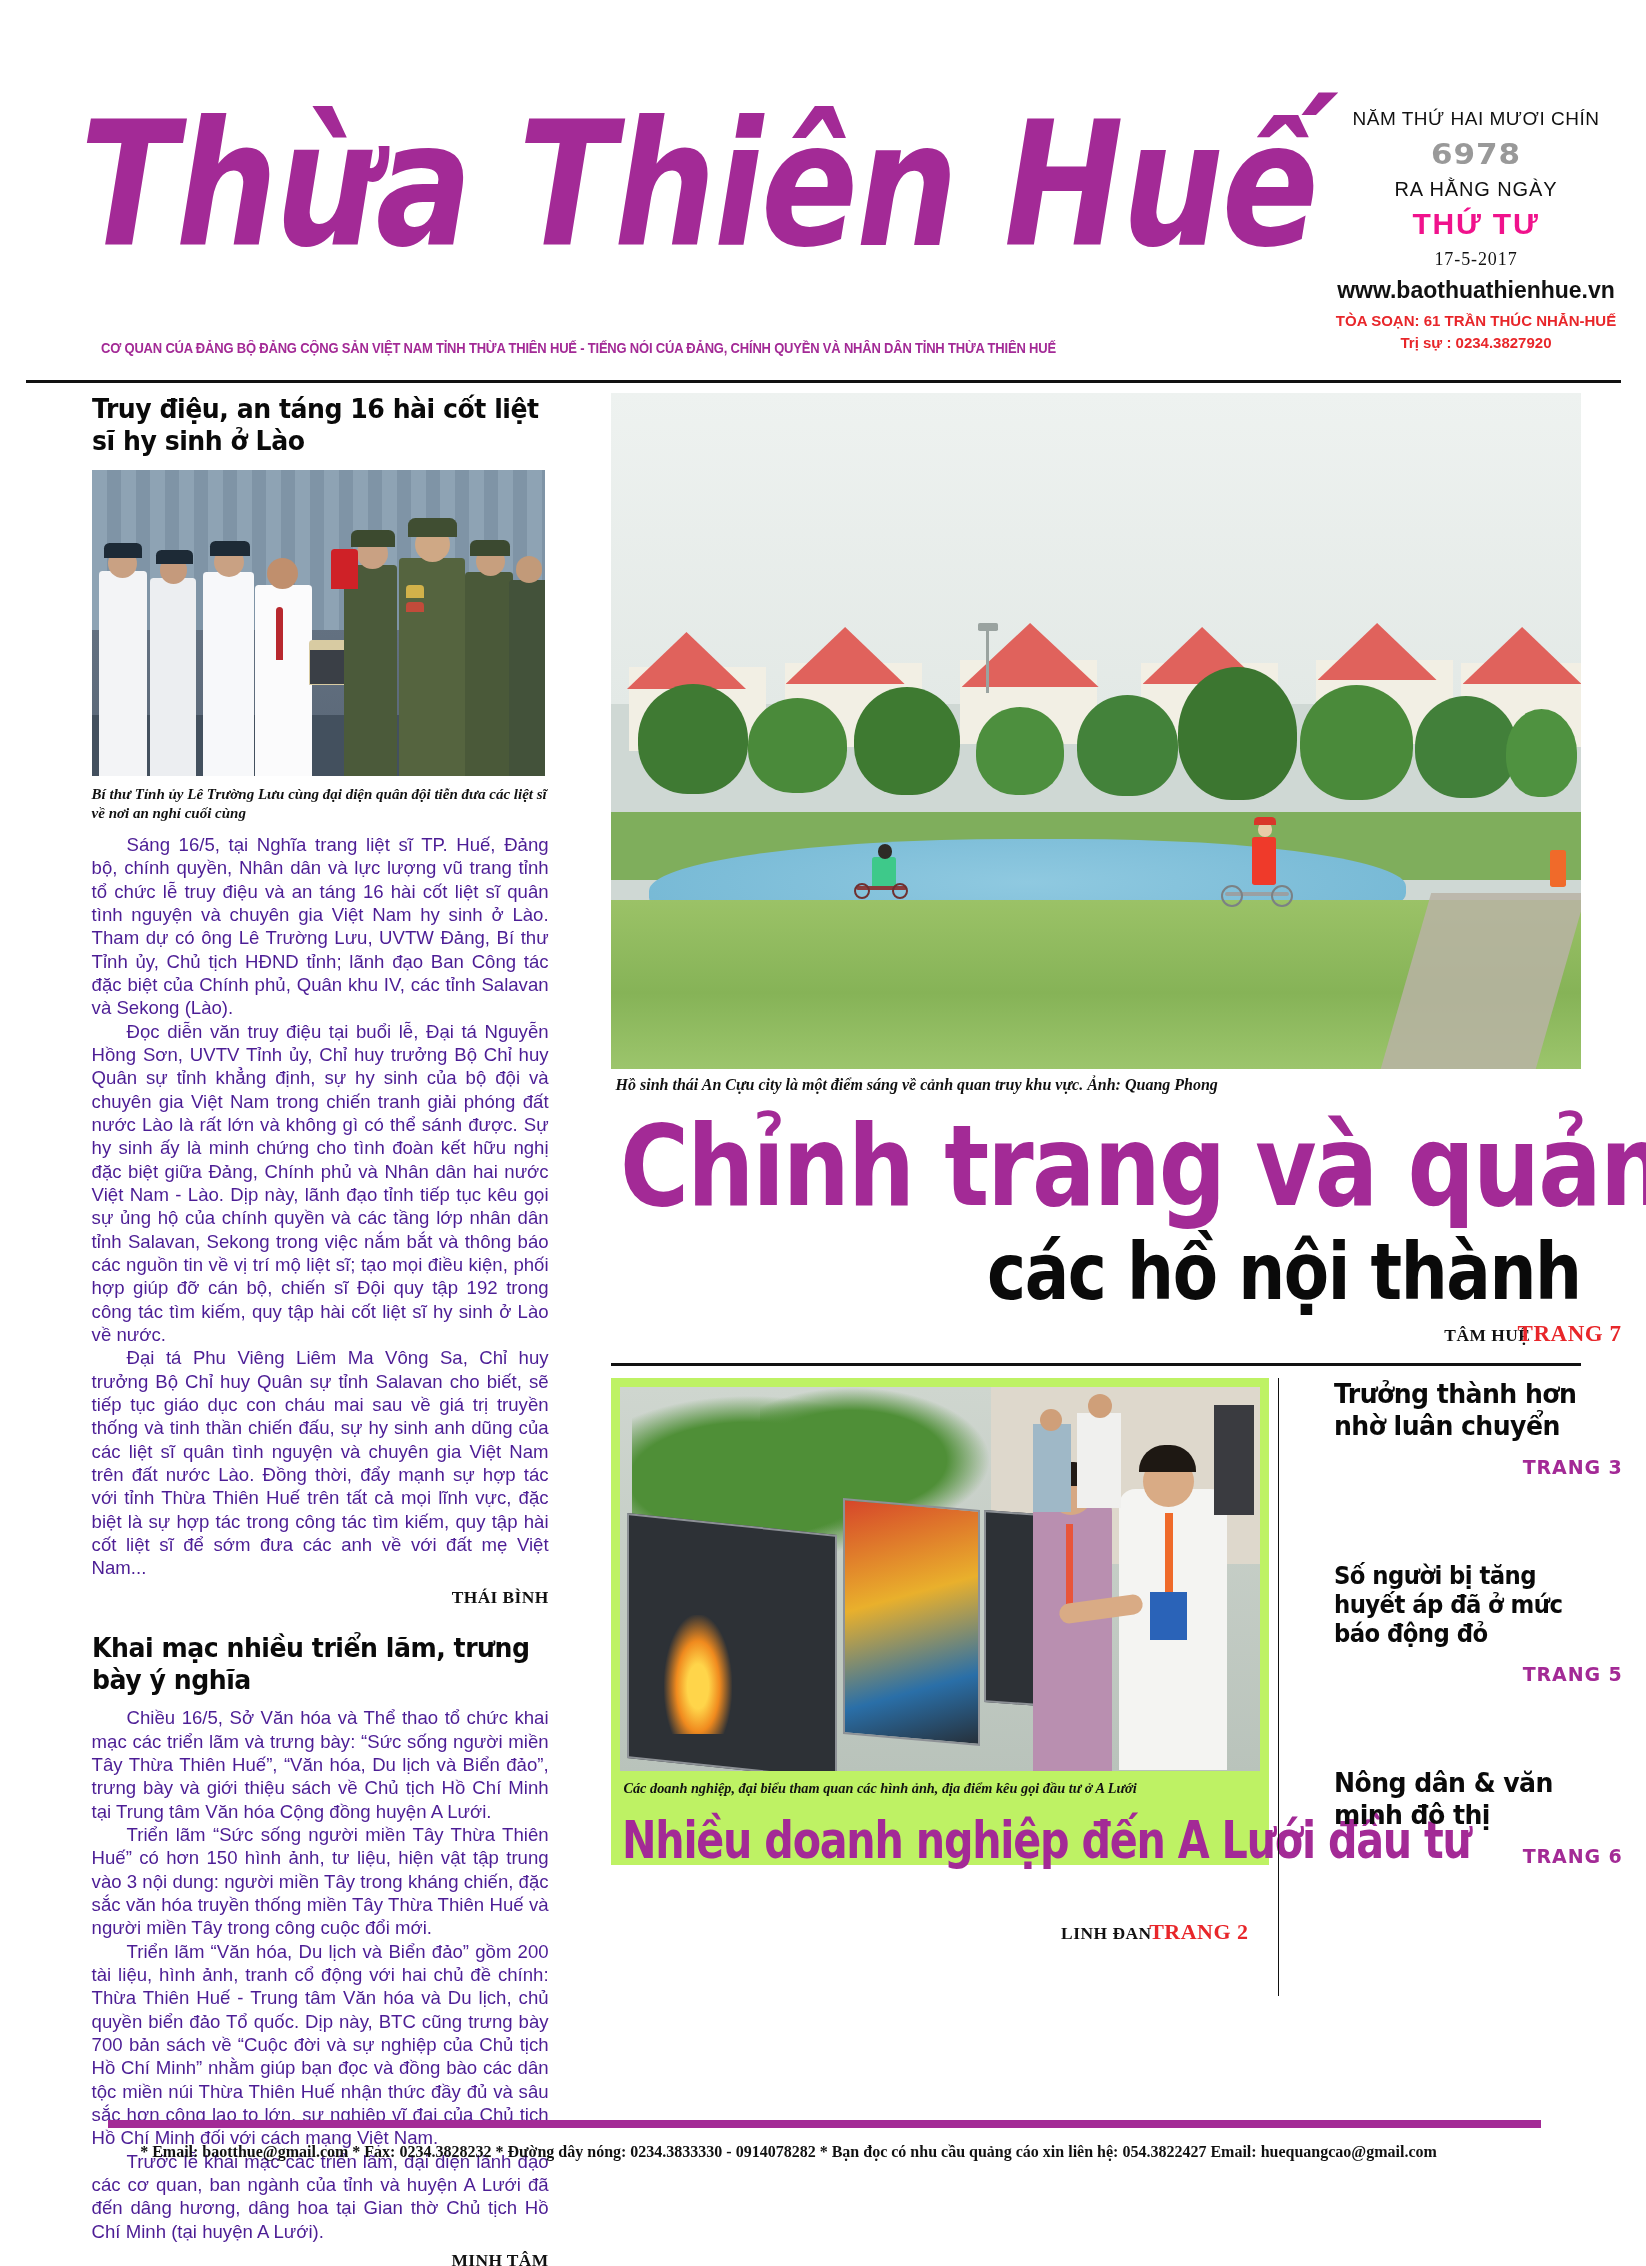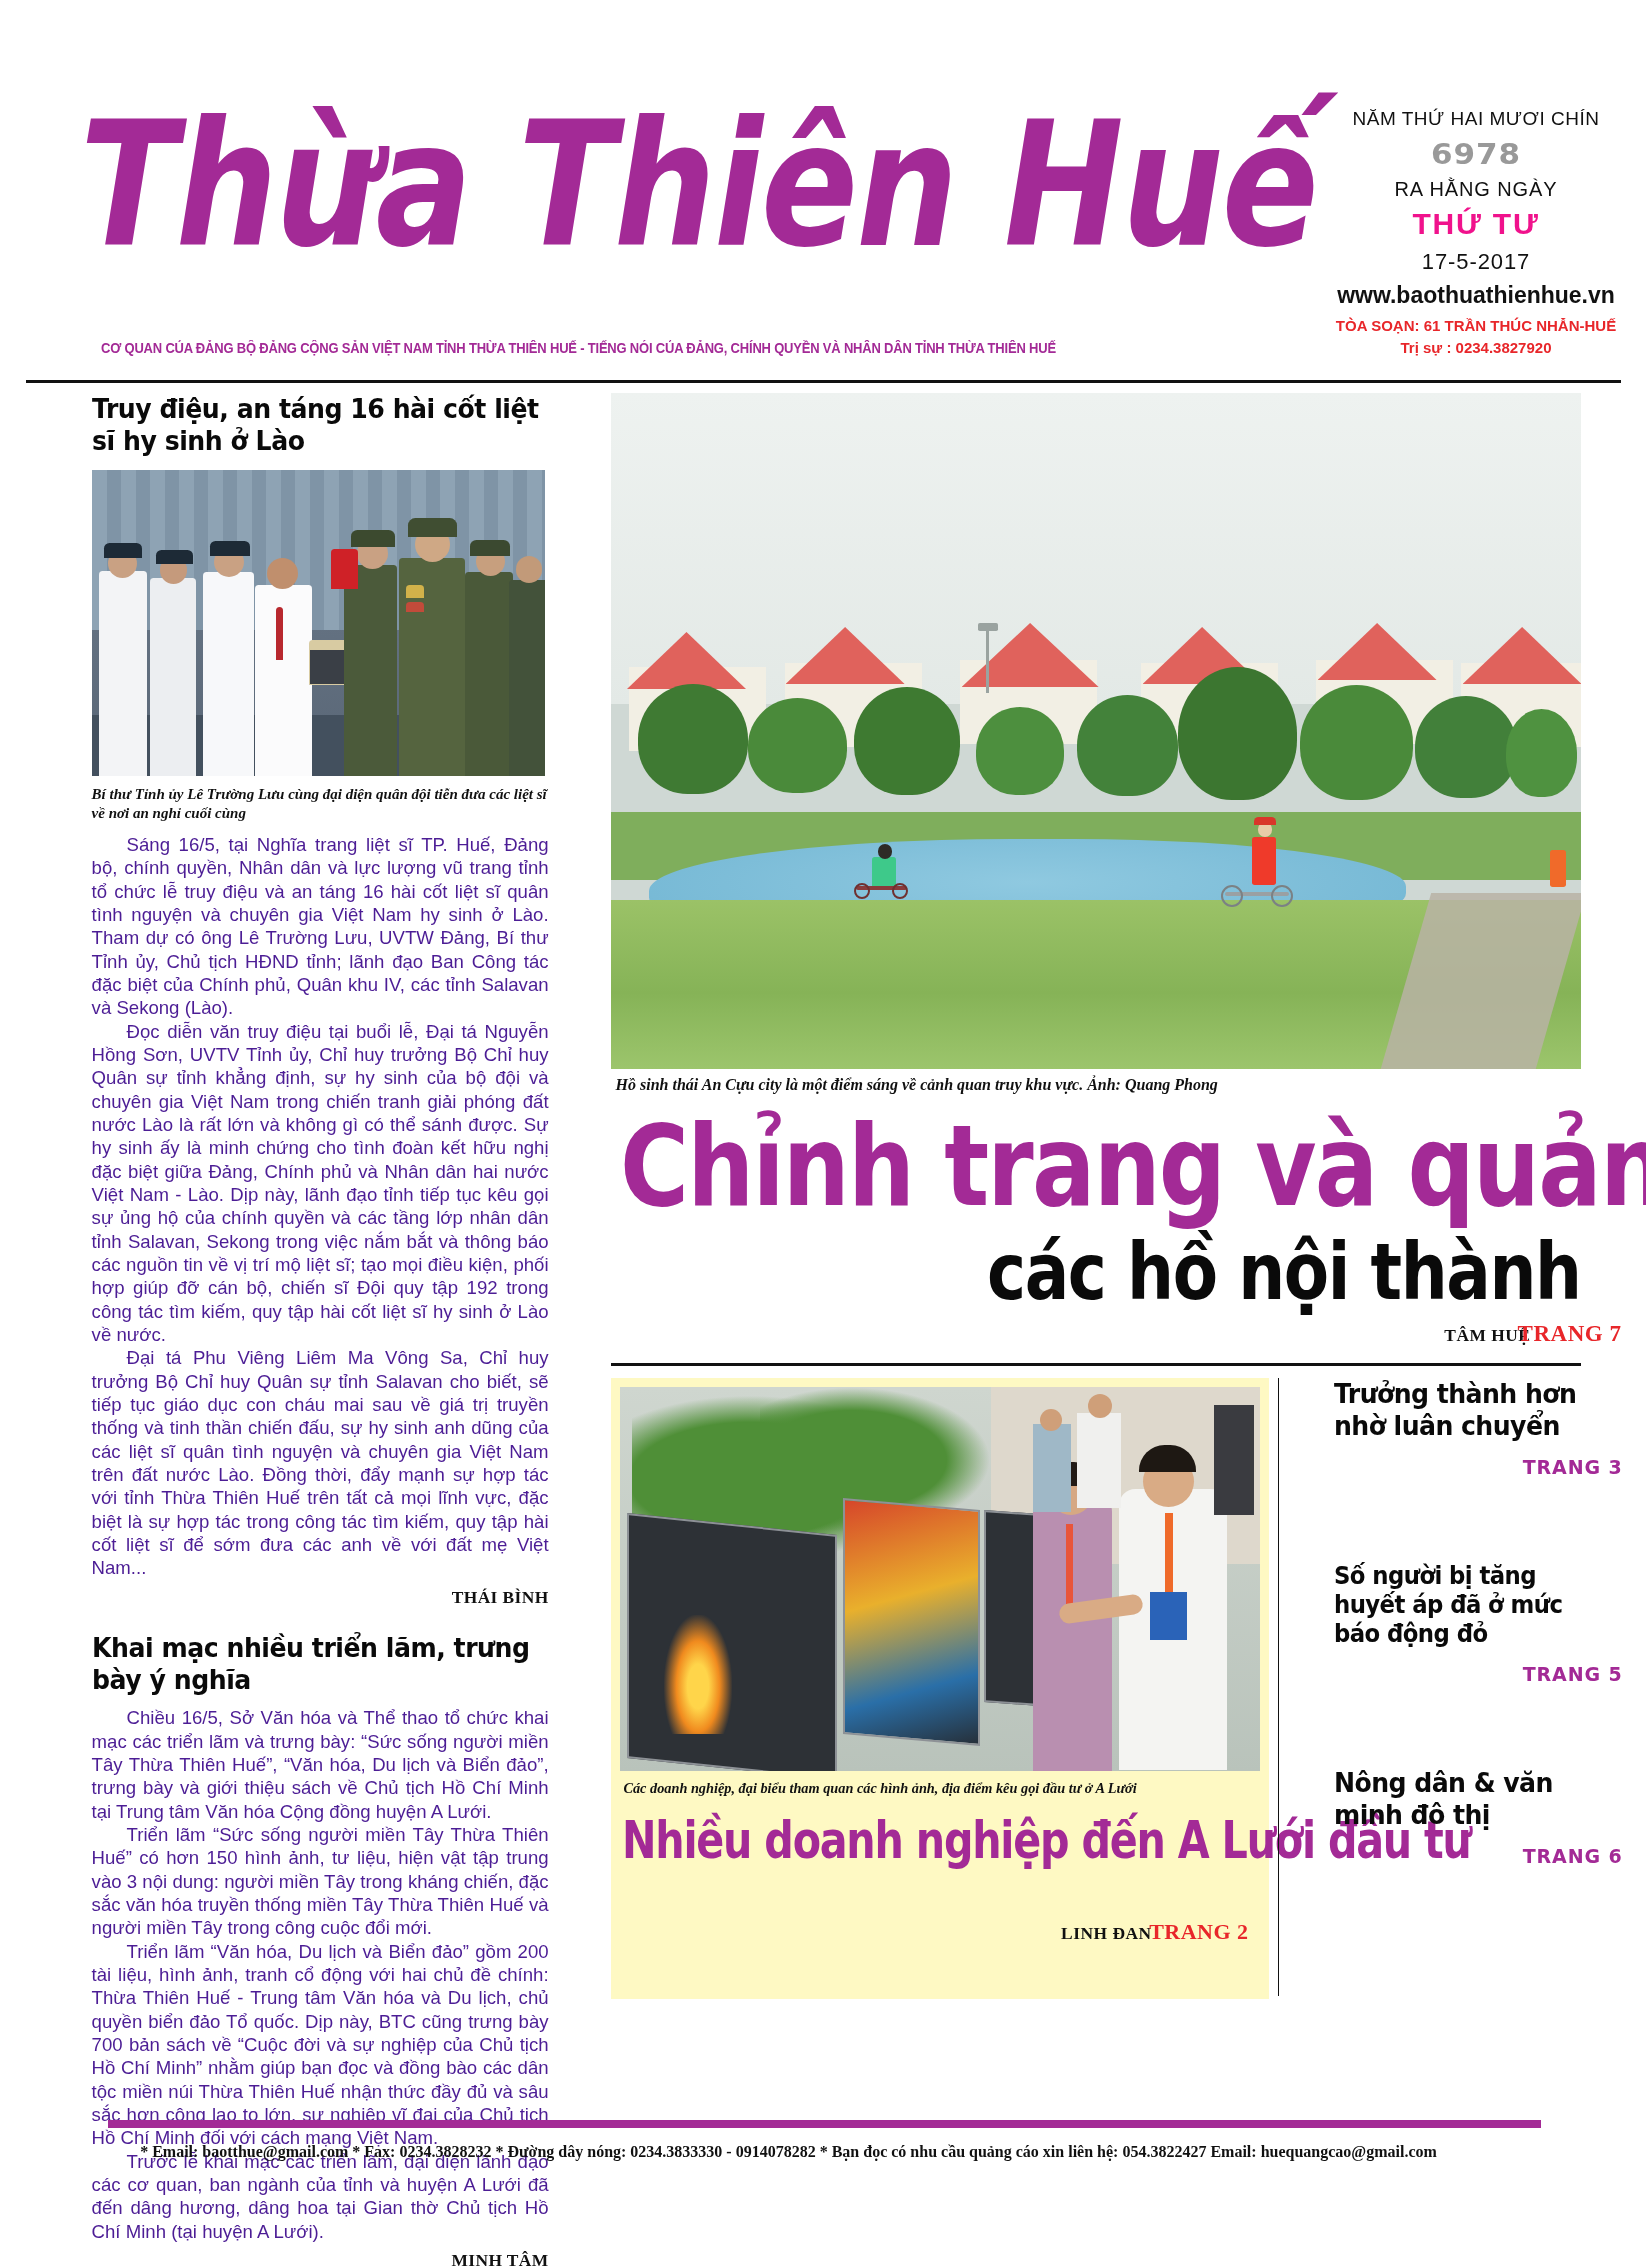--- a/index.html
+++ b/index.html
@@ -51,22 +51,22 @@
     font-family: "Liberation Sans", sans-serif;
     font-weight: 400; font-size: 20px; color: #111;
     letter-spacing: 0.9px; margin-top: 6.4px;
   }
   .mr-weekday {
     font-family: "Liberation Sans", sans-serif;
     font-weight: 700; font-size: 30px; color: #f0128c;
     letter-spacing: 1.8px; margin-top: 6.4px;
   }
   .mr-date {
-    font-family: Liberation Sans, sans-serif;
-    font-weight: 400; font-size: 22px; color: #111;
+    font-family: Liberation Serif, serif;
+    font-weight: 400; font-size: 18px; color: #111;
     letter-spacing: 0.9px; margin-top: 7.3px;
   }
   .mr-web {
     font-family: "Liberation Sans", sans-serif;
     font-weight: 700; font-size: 23px; color: #111;
     margin-top: 7.3px;
   }
   .mr-office {
     font-family: "Liberation Sans", sans-serif;
     font-weight: 700; font-size: 15px; color: #e8262a;
@@ -167,22 +167,22 @@
   }
 
   .rule-mid {
     position: absolute; left: 585px; top: 970px; width: 970px;
     height: 2.7px; background: #111;
   }
 
   
   .panel-bot {
     position: absolute; left: 585px; top: 985px;
-    width: 658px; height: 621px;
-    background: #fef9c3;
+    width: 658px; height: 487px;
+    background: #bef264;
   }
   .panel-photo {
     position: absolute; left: 9.1px; top: 9.1px;
     width: 640px; height: 384px;
     overflow: hidden; background: #6c7b6e;
   }
   .panel-cap {
     position: absolute; left: 12.8px; top: 402px; width: 634px;
     font-family: "Liberation Serif", serif;
     font-style: italic; font-weight: 700; font-size: 14.3px;

